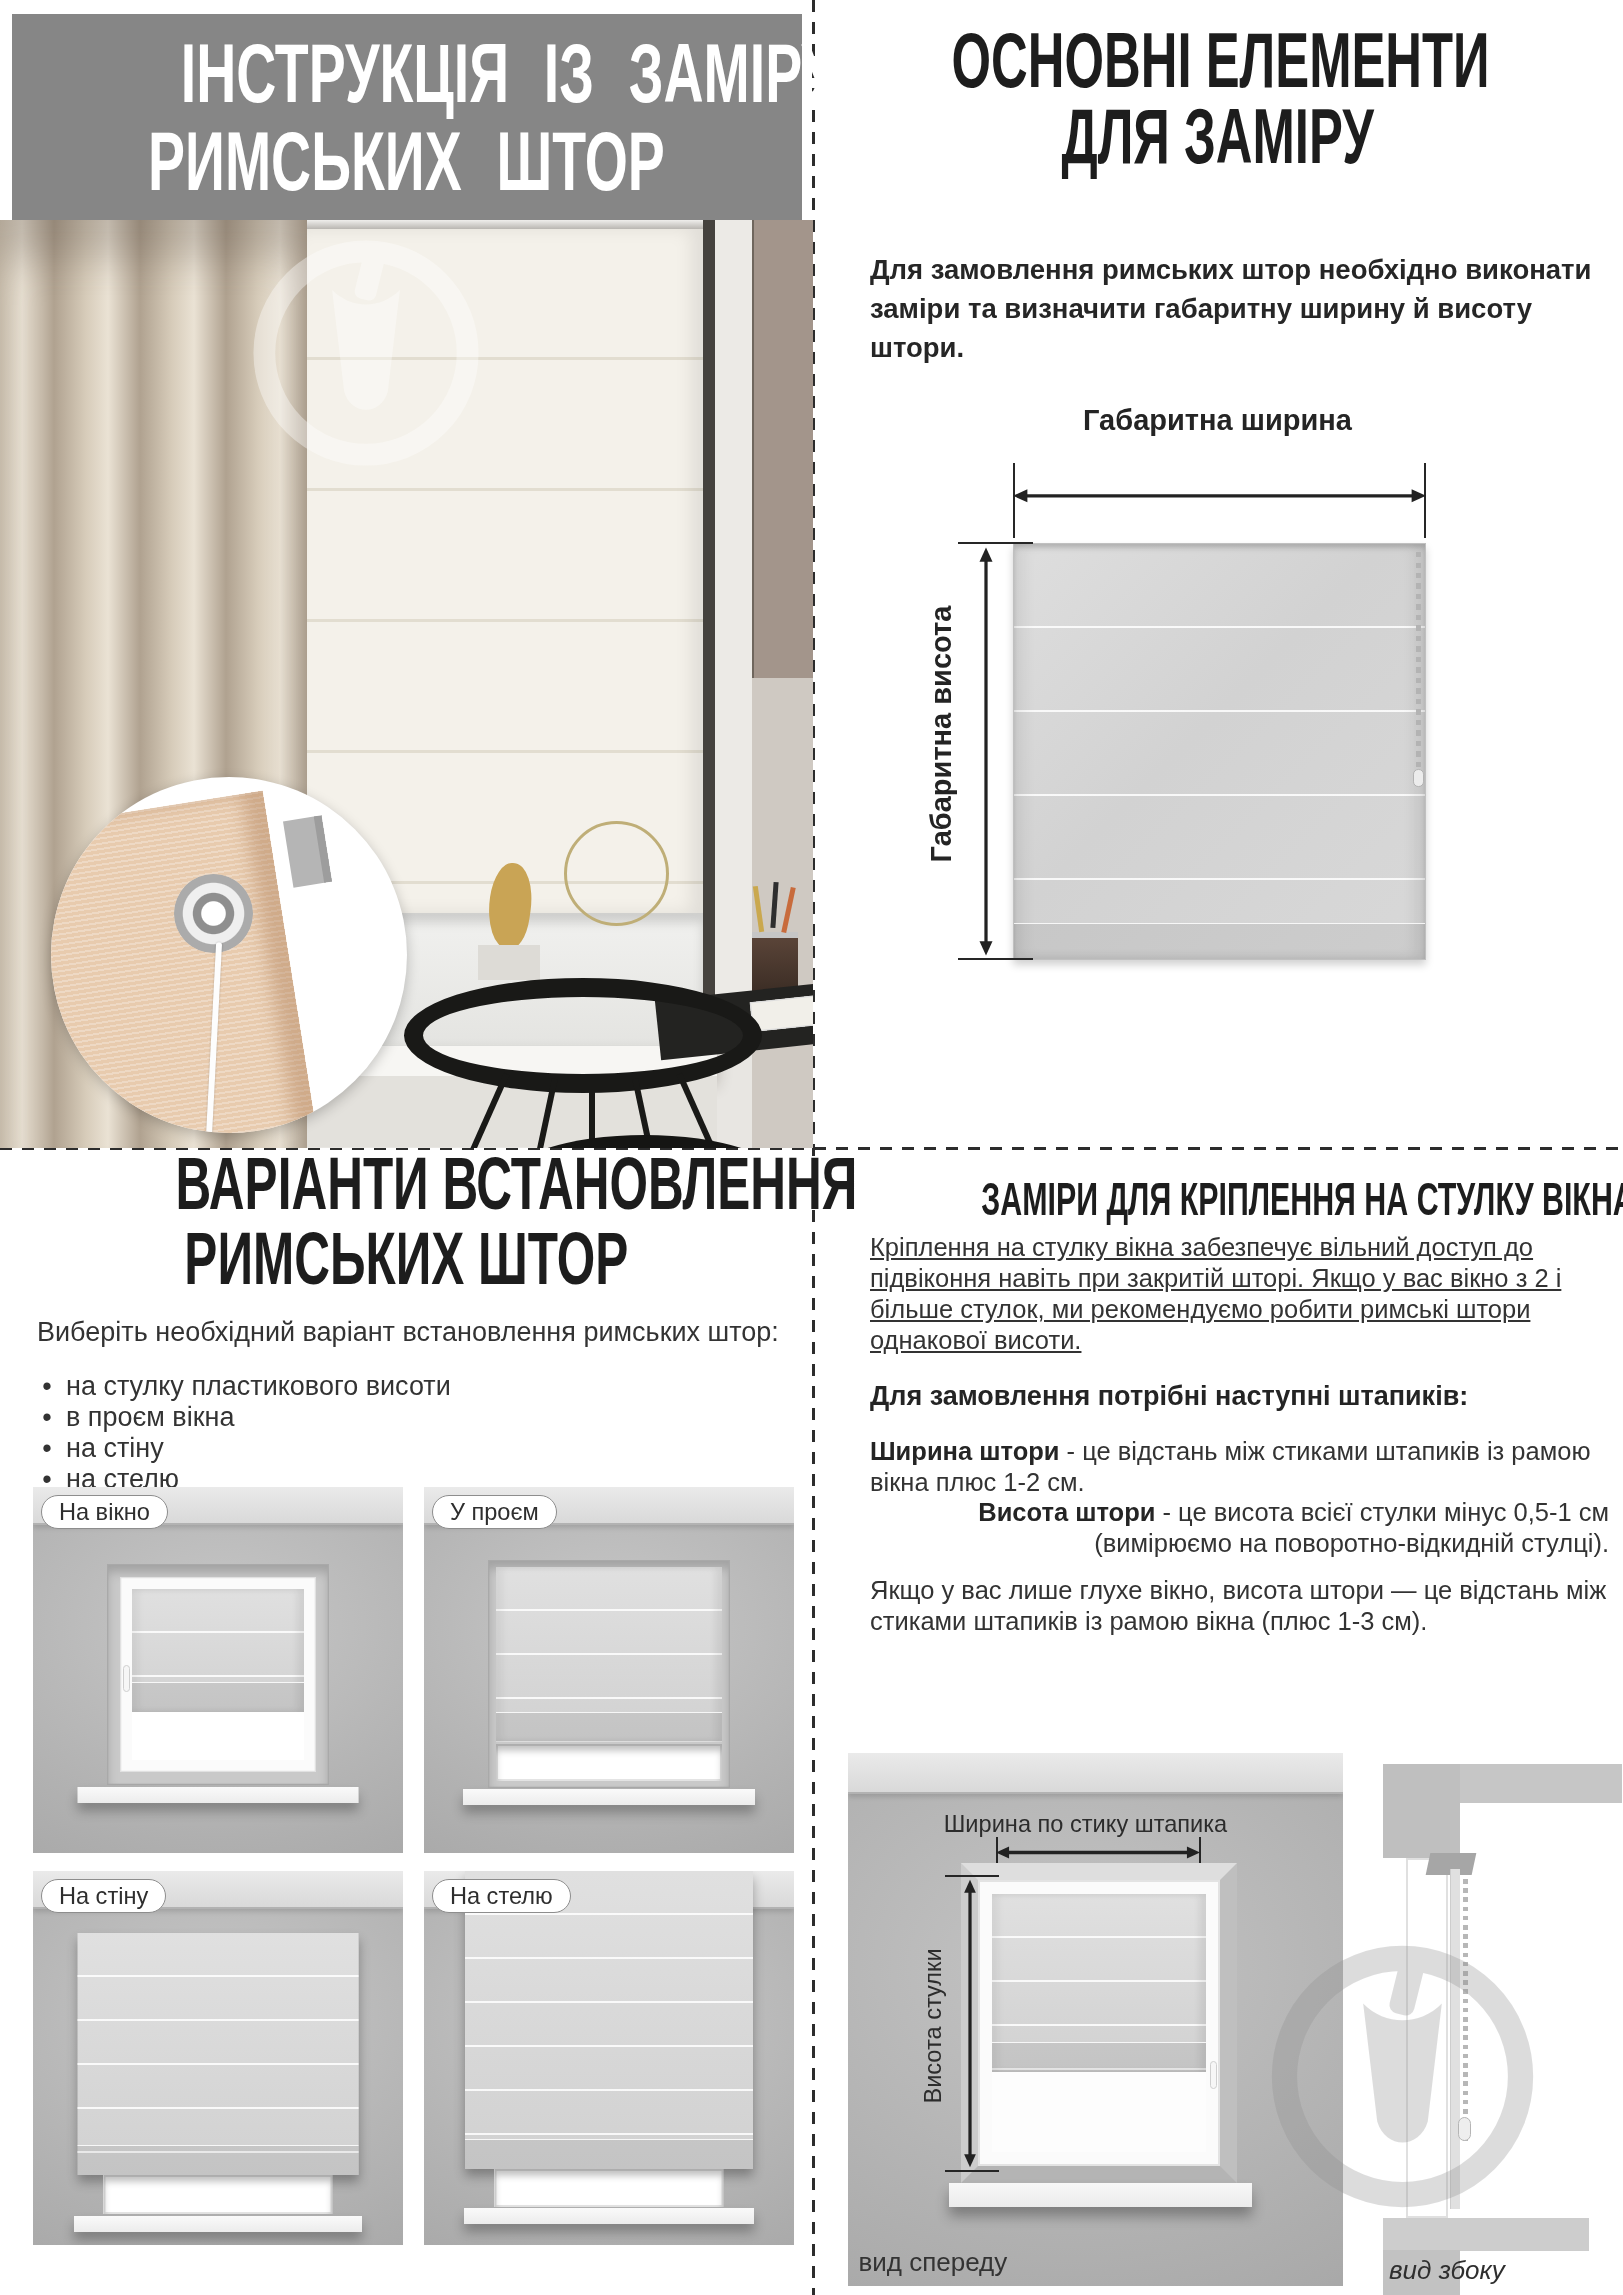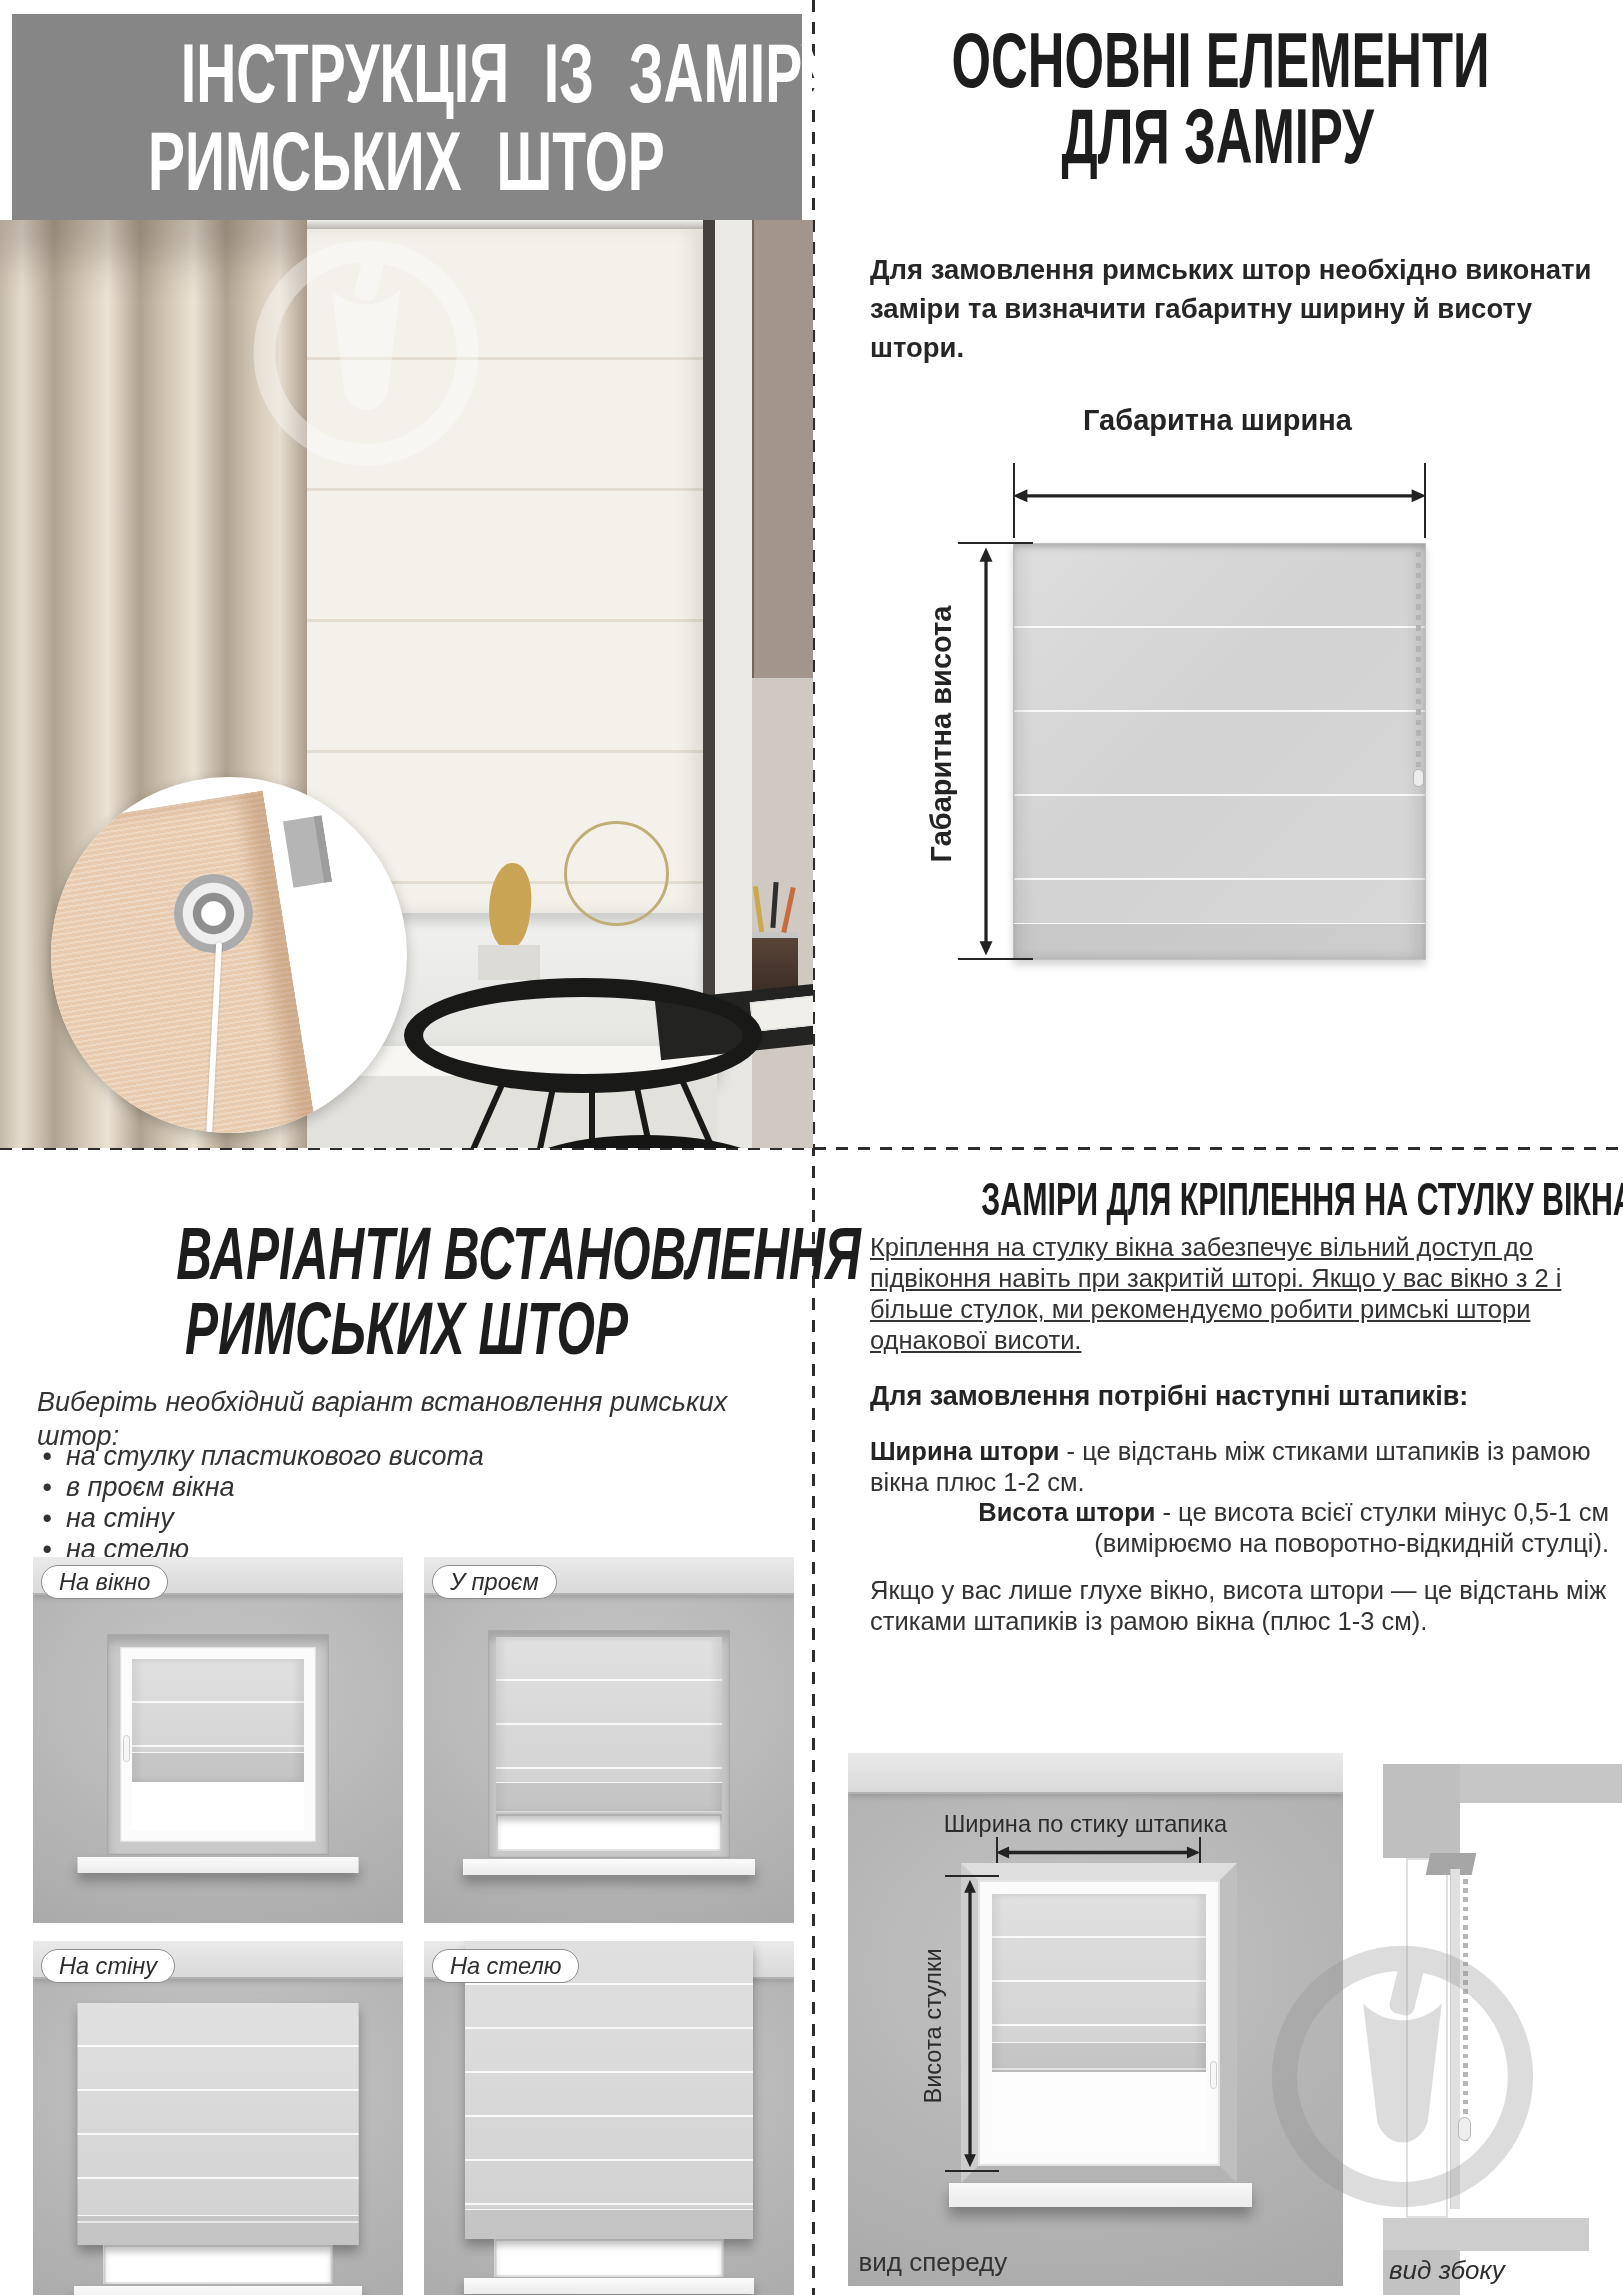--- a/index.html
+++ b/index.html
@@ -13,21 +13,21 @@
   
   .divider-v{position:absolute;left:812px;top:0;width:2.6px;height:2295px;
     background:repeating-linear-gradient(to bottom,var(--dash) 0 11.8px,transparent 11.8px 22px);}
   .divider-h{position:absolute;left:0;top:1147px;width:1623px;height:2.6px;
     background:repeating-linear-gradient(to right,var(--dash) 0 11.8px,transparent 11.8px 22px);}
 
   
   .q{position:absolute;}
   .q-tl{left:0;top:0;width:813px;height:1148px;}
   .q-tr{left:813px;top:0;width:810px;height:1148px;}
-  .q-bl{left:0;top:1191px;width:813px;height:1018px;font-style:italic;}
+  .q-bl{left:0;top:1121px;width:813px;height:1018px;}
   .q-br{left:813px;top:1148px;width:810px;height:1147px;}
 
   
   .hline{text-align:center;white-space:nowrap;}
   .hline>span{display:inline-block;transform:scaleX(.66);transform-origin:50% 50%;font-weight:bold;}
 
   .tl-header{position:absolute;left:11.8px;top:14.4px;width:790px;height:206px;background:var(--header-bg);
     display:flex;flex-direction:column;justify-content:center;gap:3.9px;}
   .tl-header .hline{font-size:84px;line-height:84px;color:#fff;word-spacing:.35em;}
 
@@ -237,21 +237,21 @@
     <div class="d1-lblh">Габаритна висота</div>
   </section>
 
   <section class="q q-bl">
     <div class="bl-title">
       <div class="hline"><span>ВАРІАНТИ ВСТАНОВЛЕННЯ</span></div>
       <div class="hline"><span>РИМСЬКИХ ШТОР</span></div>
     </div>
     <p class="bl-intro para">Виберіть необхідний варіант встановлення римських штор:</p>
     <ul class="bl-list">
-      <li>на стулку пластикового висота</li>
+      <li>на стулку пластикового висоти</li>
       <li>в проєм вікна</li>
       <li>на стіну</li>
       <li>на стелю</li>
     </ul>
 
     <div class="scene" style="left:424px;top:366px;width:370px;height:366px;">
       <div class="ceil"></div>
       <span class="pill">У проєм</span>
       <div class="recess" style="top:73px;width:242px;height:228px;">
         <div class="sblind" style="left:7.9px;right:7.9px;top:6.5px;height:175px;"></div>

